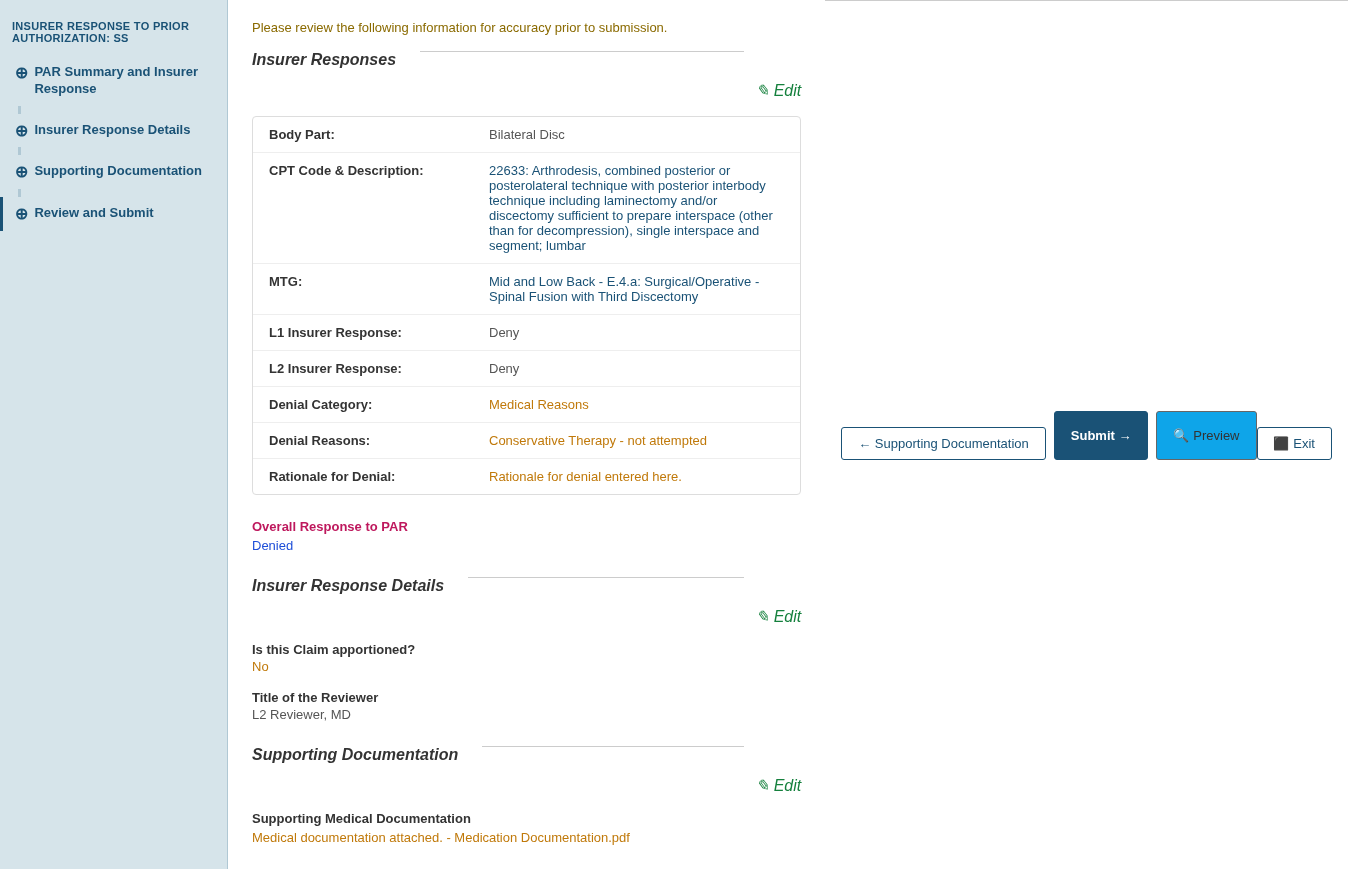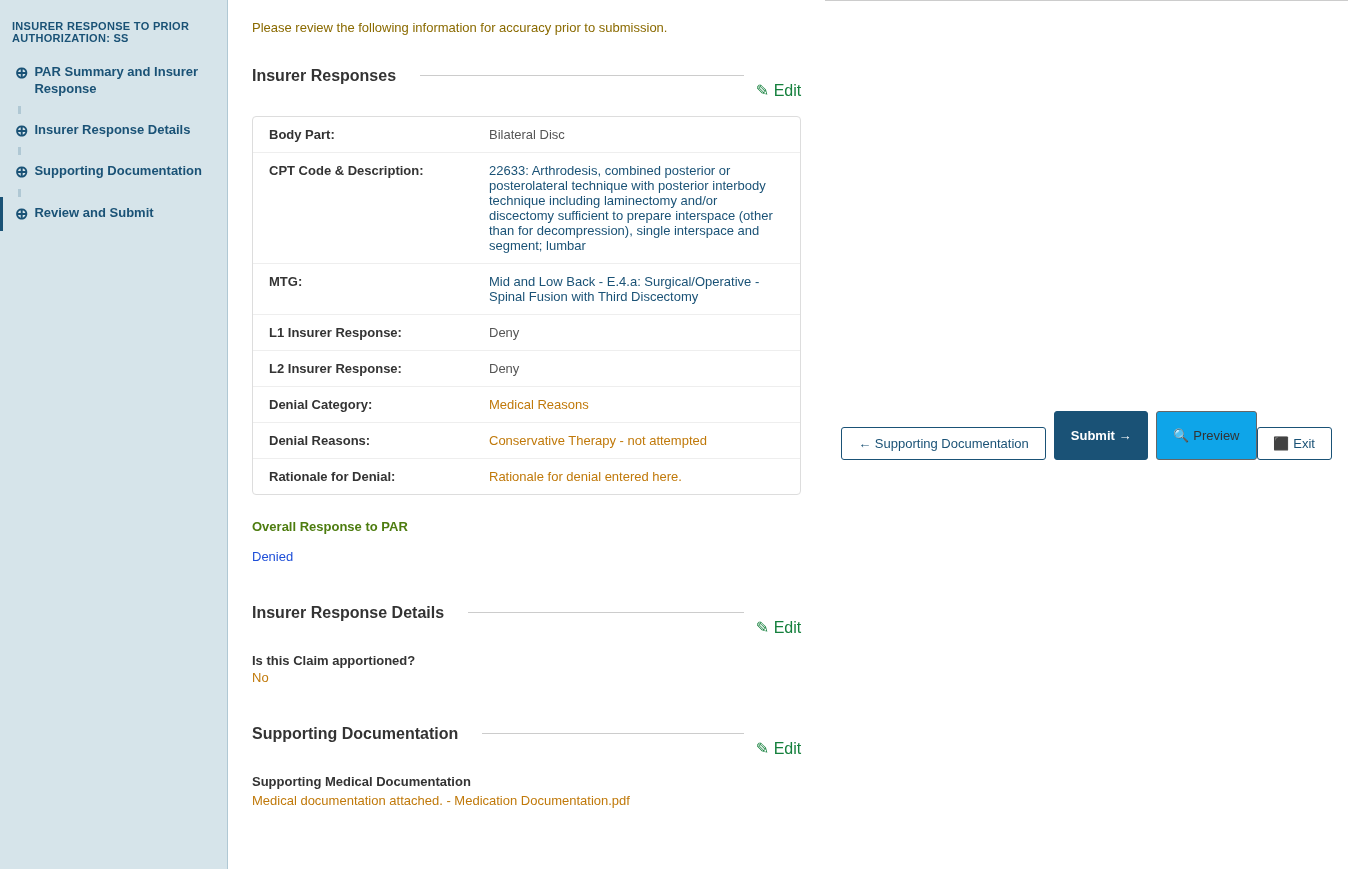--- a/index.html
+++ b/index.html
@@ -76,22 +76,22 @@
       margin-bottom: 16px;
       padding-top: 4px;
     }
 
     
     .section {
       margin-bottom: 24px;
     }
     .section-header {
       display: flex;
-      align-items: center;
       margin-bottom: 16px;
+      font-style: italic;
     }
     .section-title {
       font-size: 16px;
       font-weight: bold;
       color: #333;
       white-space: nowrap;
       margin-right: 12px;
     }
     .section-line {
       flex: 1;
@@ -135,23 +135,23 @@
     .response-value.link-color { color: #1a5276; }
     .response-value.orange { color: #c0790a; }
     .response-value.deny { color: #555; }
 
     
     .overall-section {
       margin-bottom: 24px;
     }
     .overall-label {
       font-weight: bold;
-      color: #4d7c0f;
-      font-size: 13px;
-      margin-bottom: 15px;
+      color: #be185d;
+      font-size: 13px;
+      margin-bottom: 4px;
     }
     .overall-value {
       color: #1d4ed8;
       font-size: 13px;
     }
 
     
     .detail-item {
       margin-bottom: 16px;
     }
@@ -307,20 +307,24 @@
             <span class="section-title">Insurer Response Details</span>
             <div class="section-line"></div>
             <a class="section-edit">✎ Edit</a>
           </div>
 
           <div class="detail-item">
             <div class="detail-label">Is this Claim apportioned?</div>
             <div class="detail-value orange">No</div>
           </div>
 
+          <div class="detail-item">
+            <div class="detail-label">Title of the Reviewer</div>
+            <div class="detail-value">L2 Reviewer, MD</div>
+          </div>
         </div>
 
         <div class="section">
           <div class="section-header">
             <span class="section-title">Supporting Documentation</span>
             <div class="section-line"></div>
             <a class="section-edit">✎ Edit</a>
           </div>
 
           <div class="detail-item">

